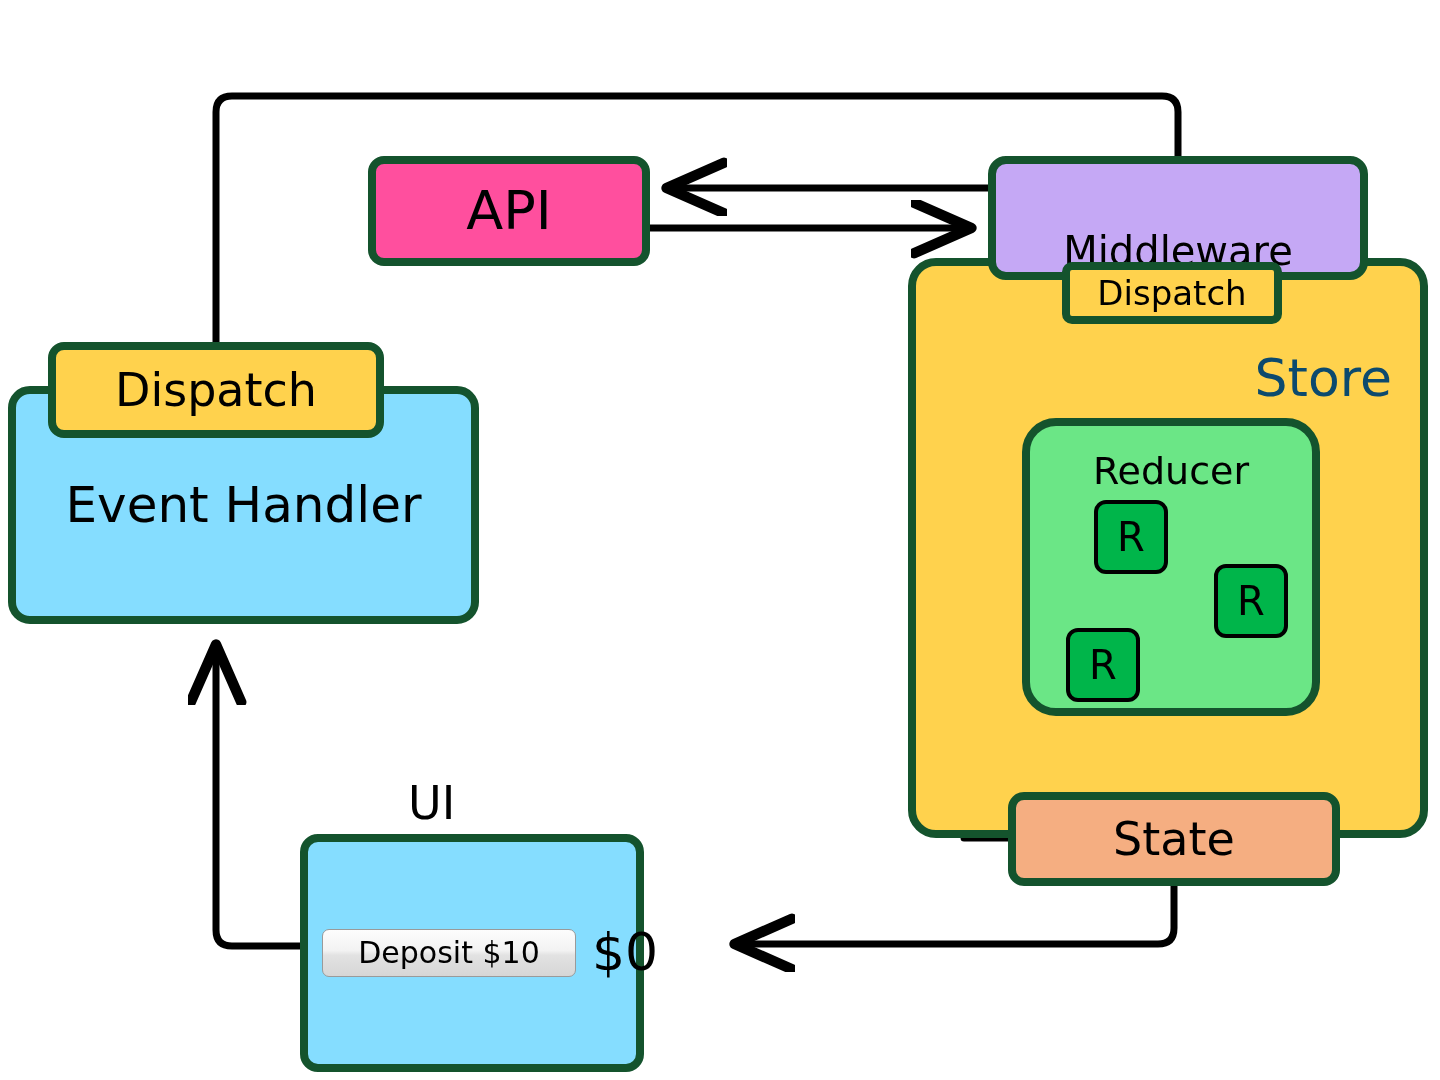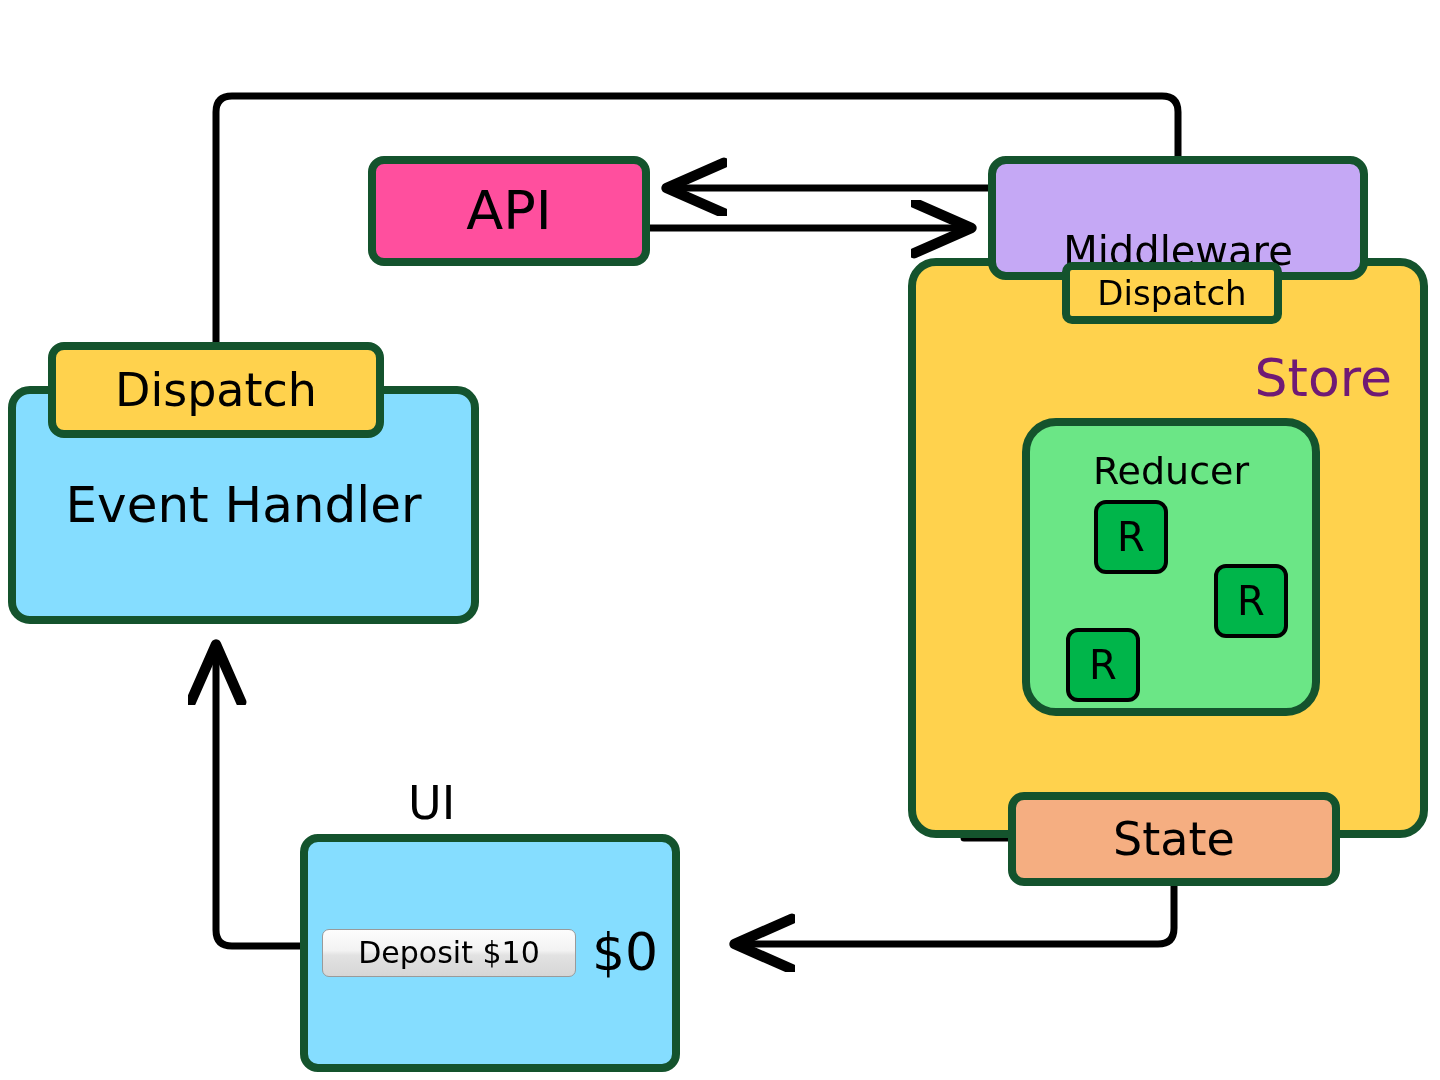--- a/index.html
+++ b/index.html
@@ -60,21 +60,21 @@
     left: 908px; top: 258px; width: 520px; height: 580px;
     background: #ffd24d;
     border-radius: 28px;
     z-index: 8;
     display: block;
   }
   .store-label {
     position: absolute;
     right: 28px; top: 86px;
     font-size: 52px;
-    color: #701a75;
+    color: #0c4a6e;
   }
   .n-dispatch-store {
     left: 1062px; top: 262px; width: 220px; height: 62px;
     background: #ffd24d;
     border-radius: 10px;
     font-size: 34px;
     z-index: 14;
   }
   .n-reducer {
     left: 1022px; top: 418px; width: 298px; height: 298px;
@@ -121,21 +121,21 @@
     z-index: 11;
   }
   .n-dispatch-eh {
     left: 48px; top: 342px; width: 336px; height: 96px;
     background: #ffd24d;
     border-radius: 16px;
     font-size: 46px;
     z-index: 14;
   }
   .n-ui {
-    left: 300px; top: 834px; width: 380px; height: 238px;
+    left: 300px; top: 834px; width: 344px; height: 238px;
     background: #85ddff;
     border-radius: 18px;
     z-index: 11;
     display: block;
   }
   .ui-label {
     position: absolute;
     left: 408px; top: 776px;
     font-size: 46px;
     color: #000;

